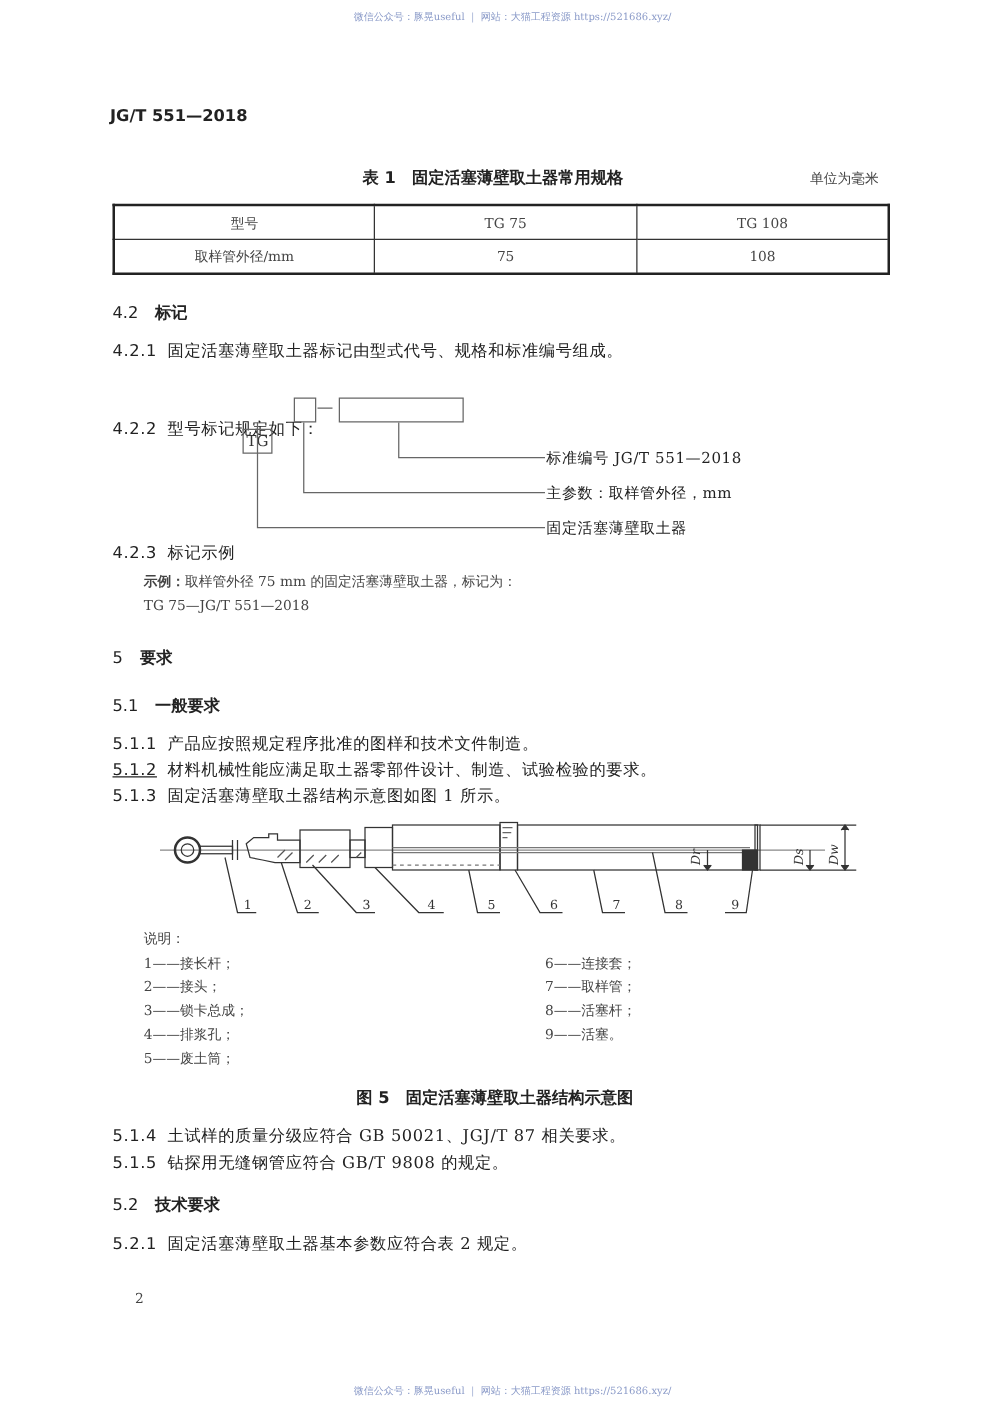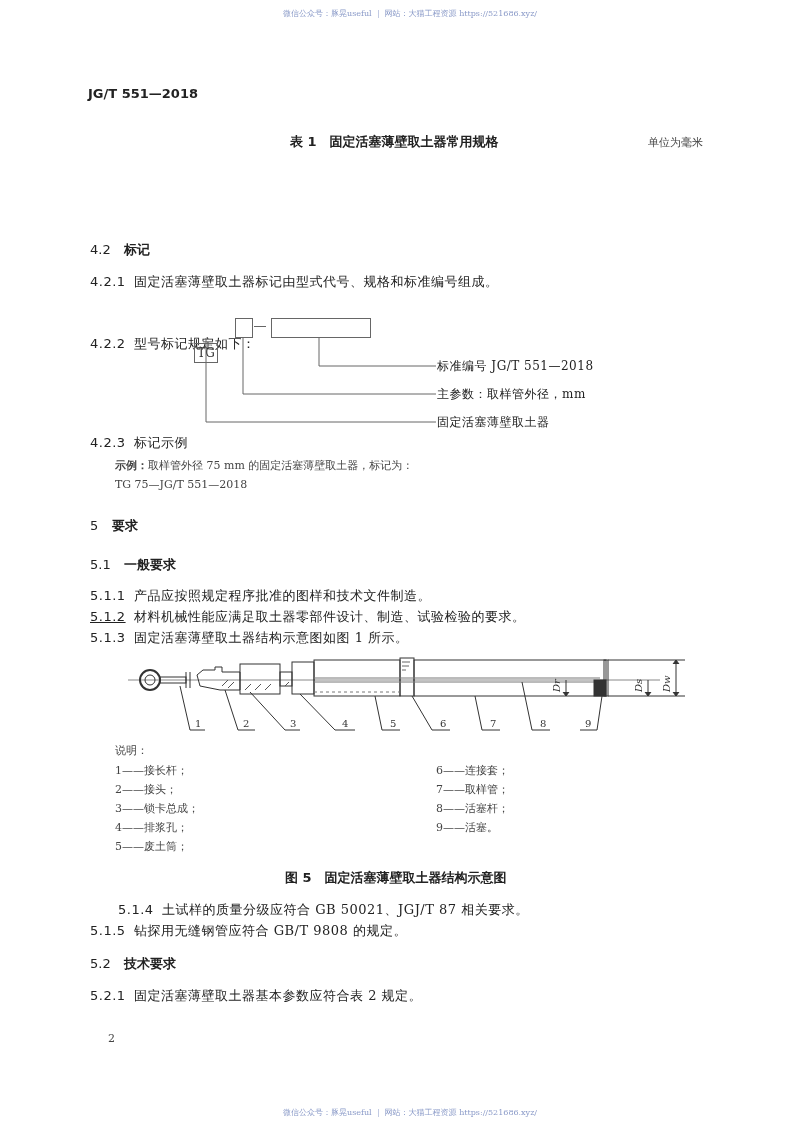--- a/index.html
+++ b/index.html
@@ -26,20 +26,30 @@
 
 <div class="abs wm" style="left:283px; top:8px;">微信公众号：豚晃useful ｜ 网站：大猫工程资源 https://521686.xyz/</div>
 
 <div class="abs hdr" style="left:88px; top:86px;">JG/T 551—2018</div>
 
 <div class="abs sans bold" style="left:290px; top:133px; font-size:13px; white-space:nowrap;">表 1　固定活塞薄壁取土器常用规格</div>
 <div class="abs small" style="left:648px; top:135px;">单位为毫米</div>
 
 <table class="spec">
   <tbody>
+      <tr>
+    <td style="width:205px;">型号</td>
+    <td style="width:207px;">TG 75</td>
+    <td>TG 108</td>
+  </tr>
+  <tr>
+    <td>取样管外径/mm</td>
+    <td>75</td>
+    <td>108</td>
+  </tr>
 </tbody>
   </table>
 
 <div class="abs sec" style="left:90px; top:241px;">
   <span class="n" style="width:34px;">4.2</span><span>标记</span>
 </div>
 
 <div class="abs txt" style="left:90px; top:274px;">
   <span class="num" style="width:44px;">4.2.1</span><span>固定活塞薄壁取土器标记由型式代号、规格和标准编号组成。</span>
 </div>
@@ -170,21 +180,21 @@
 <div class="abs legend" style="left:436px; top:761px;">
   <div>6——连接套；</div>
   <div>7——取样管；</div>
   <div>8——活塞杆；</div>
   <div>9——活塞。</div>
 </div>
 
 <div class="abs sans bold" style="left:285px; top:869px; font-size:13px; white-space:nowrap;">图 5　固定活塞薄壁取土器结构示意图</div>
 
 <div class="abs txt" style="left:90px; top:902px;">
-  <span class="num" style="width:44px;margin-left:28px;">5.1.4</span><span>土试样的质量分级应符合 GB 50021、JGJ/T 87 相关要求。</span>
+  <span class="num" style="width:44px;">5.1.4</span><span>土试样的质量分级应符合 GB 50021、JGJ/T 87 相关要求。</span>
 </div>
 <div class="abs txt" style="left:90px; top:923px;">
   <span class="num" style="width:44px;">5.1.5</span><span>钻探用无缝钢管应符合 GB/T 9808 的规定。</span>
 </div>
 
 <div class="abs sec" style="left:90px; top:955px;">
   <span class="n" style="width:34px;">5.2</span><span>技术要求</span>
 </div>
 <div class="abs txt" style="left:90px; top:988px;">
   <span class="num" style="width:44px;">5.2.1</span><span>固定活塞薄壁取土器基本参数应符合表 2 规定。</span>

